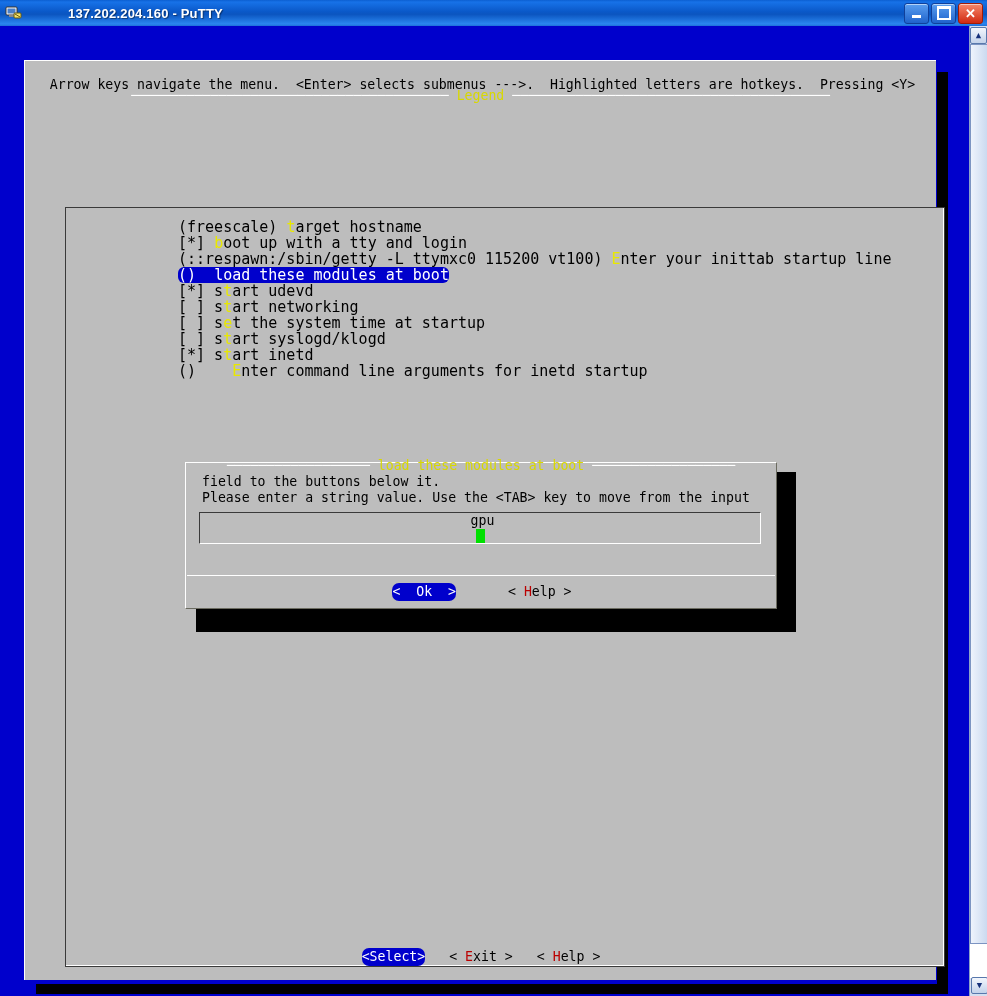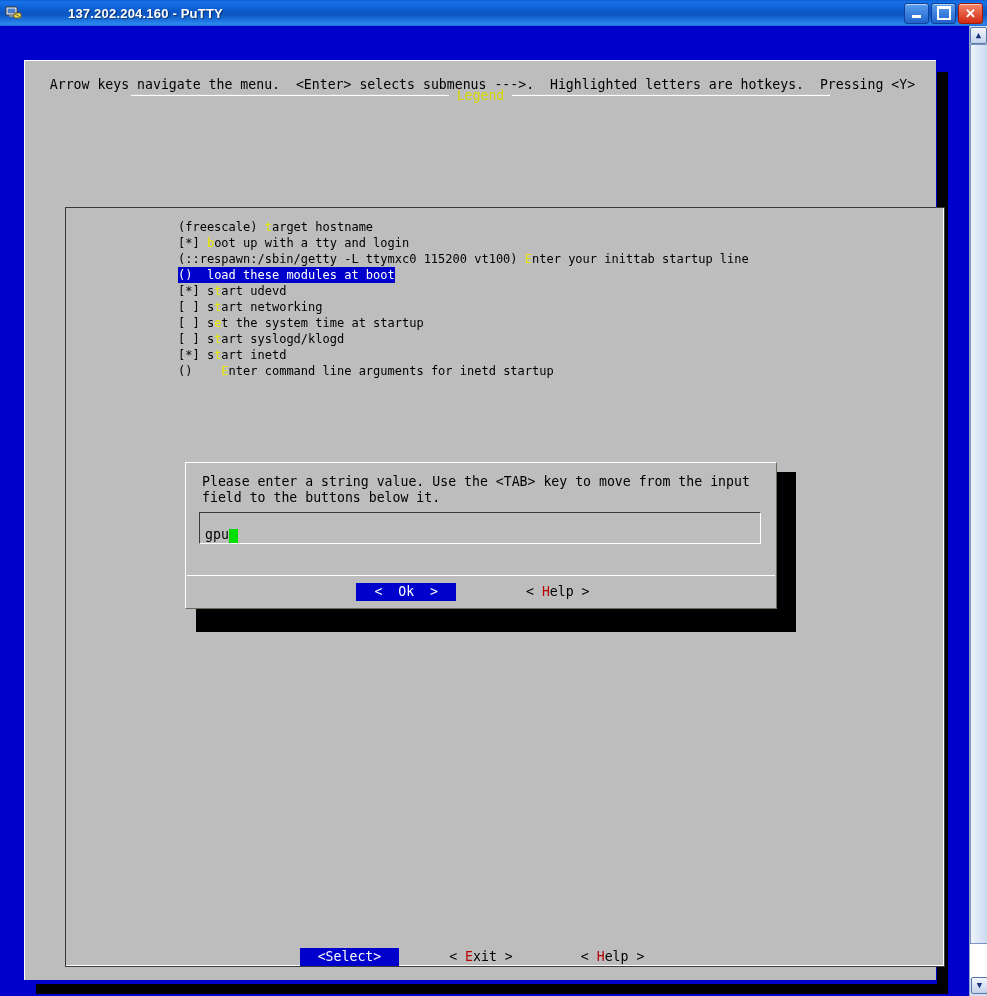--- a/index.html
+++ b/index.html
@@ -90,33 +90,33 @@
   
   .listpanel{
     position:absolute;left:40px;top:146px;width:880px;height:760px;
     background:#bdbdbd;
     border:1px solid #3a3a3a;
     box-sizing:border-box;
     box-shadow:inset -1px -1px 0 #ffffff;
   }
   .menu{
     position:absolute;left:112px;top:11px;
-    font-size:12px;line-height:16px;color:#000;white-space:pre;
+    font-size:15px;line-height:16px;color:#000;white-space:pre;
   }
   .menu .row{height:16px;white-space:pre;}
   .hk{color:#e8e800;}
-  .row.sel{background:#0000cc;color:#ffffff;display:inline-block;padding:0;}
+  .row.sel{background:#0000cc;color:#ffffff;display:inline-block;padding:0;border-radius:6px;}
 
   
   .btnbar{
     position:absolute;left:0;bottom:14px;width:912px;
-    display:flex;justify-content:center;align-items:center;gap:32px;
+    display:flex;justify-content:center;align-items:center;gap:24px;
     font-size:13.2px;line-height:18px;white-space:pre;
   }
-  .btn{color:#000;padding:0 18px;}
+  .btn{color:#000;padding:0 0;border-radius:7px;}
   .btn.active{background:#0000cc;color:#ffffff;}
   .btn .rk{color:#bb0000;}
   .btn.active .rk{color:#ffffff;}
 
   
   .dlg-shadow{
     position:absolute;left:196px;top:446px;width:600px;height:160px;background:#000000;
   }
   .dlg{
     position:absolute;left:185px;top:436px;width:592px;height:147px;
@@ -133,21 +133,21 @@
   .dlg-text{
     position:absolute;left:16px;top:11px;right:12px;
     font-size:13.2px;line-height:16px;color:#000;white-space:pre;
   }
   .inputbox{
     position:absolute;left:13px;top:49px;width:562px;height:32px;
     background:#bdbdbd;
     border-top:1px solid #3a3a3a;border-left:1px solid #3a3a3a;
     border-right:1px solid #ffffff;border-bottom:1px solid #ffffff;
     box-sizing:border-box;
-    display:flex;align-items:flex-end;
+    display:flex;align-items:center;flex-direction:column;
   }
   .inputval{
     font-size:13.2px;line-height:16px;color:#000;padding-left:5px;white-space:pre;
   }
   .caret{display:inline-block;width:9px;height:14px;background:#00e000;vertical-align:-2px;}
   .dlg-sep{
     position:absolute;left:1px;right:1px;top:112px;height:1px;background:#ffffff;
   }
   .dlg-btns{
     position:absolute;left:0;top:120px;width:592px;
@@ -197,22 +197,23 @@
 
       <div class="listpanel">
         <div class="menu" id="menu-root"><div class="row"><span>(freescale) </span><span class="hk">t</span><span>arget hostname</span></div><div class="row"><span>[*] </span><span class="hk">b</span><span>oot up with a tty and login</span></div><div class="row"><span>(::respawn:/sbin/getty -L ttymxc0 115200 vt100) </span><span class="hk">E</span><span>nter your inittab startup line</span></div><div class="row sel"><span>()  </span><span>load these modules at boot</span></div><div class="row"><span>[*] s</span><span class="hk">t</span><span>art udevd</span></div><div class="row"><span>[ ] s</span><span class="hk">t</span><span>art networking</span></div><div class="row"><span>[ ] s</span><span class="hk">e</span><span>t the system time at startup</span></div><div class="row"><span>[ ] s</span><span class="hk">t</span><span>art syslogd/klogd</span></div><div class="row"><span>[*] s</span><span class="hk">t</span><span>art inetd</span></div><div class="row"><span>()    </span><span class="hk">E</span><span>nter command line arguments for inetd startup</span></div></div>
       </div>
 
       <div class="btnbar" id="footer-root"><span class="btn active"><span>&lt;</span><span class="rk">S</span><span>elect</span><span>&gt;</span></span><span class="btn"><span>&lt; </span><span class="rk">E</span><span>xit</span><span> &gt;</span></span><span class="btn"><span>&lt; </span><span class="rk">H</span><span>elp</span><span> &gt;</span></span></div>
     </div>
 
     <div class="dlg-shadow"></div>
     <div class="dlg">
-
-      <div class="dlg-text"><div>Please enter a string value. Use the &lt;TAB&gt; key to move from the input</div><div>field to the buttons below it.</div></div>
+      <div class="dlg-title"><span class="bar">────────────────── </span><span>load these modules at boot</span><span class="bar"> ──────────────────</span></div>
+
+      <div class="dlg-text"><div>field to the buttons below it.</div><div>Please enter a string value. Use the &lt;TAB&gt; key to move from the input</div></div>
 
       <div class="inputbox">
         <span class="inputval">gpu</span>
           <span class="caret"></span>
       </div>
 
       <div class="dlg-sep"></div>
       <div class="dlg-btns" id="dlg-btn-root"><span class="btn active"><span>&lt;  </span><span class="rk">O</span><span>k</span><span>  &gt;</span></span><span class="btn"><span>&lt; </span><span class="rk">H</span><span>elp</span><span> &gt;</span></span></div>
     </div>
   </div>

